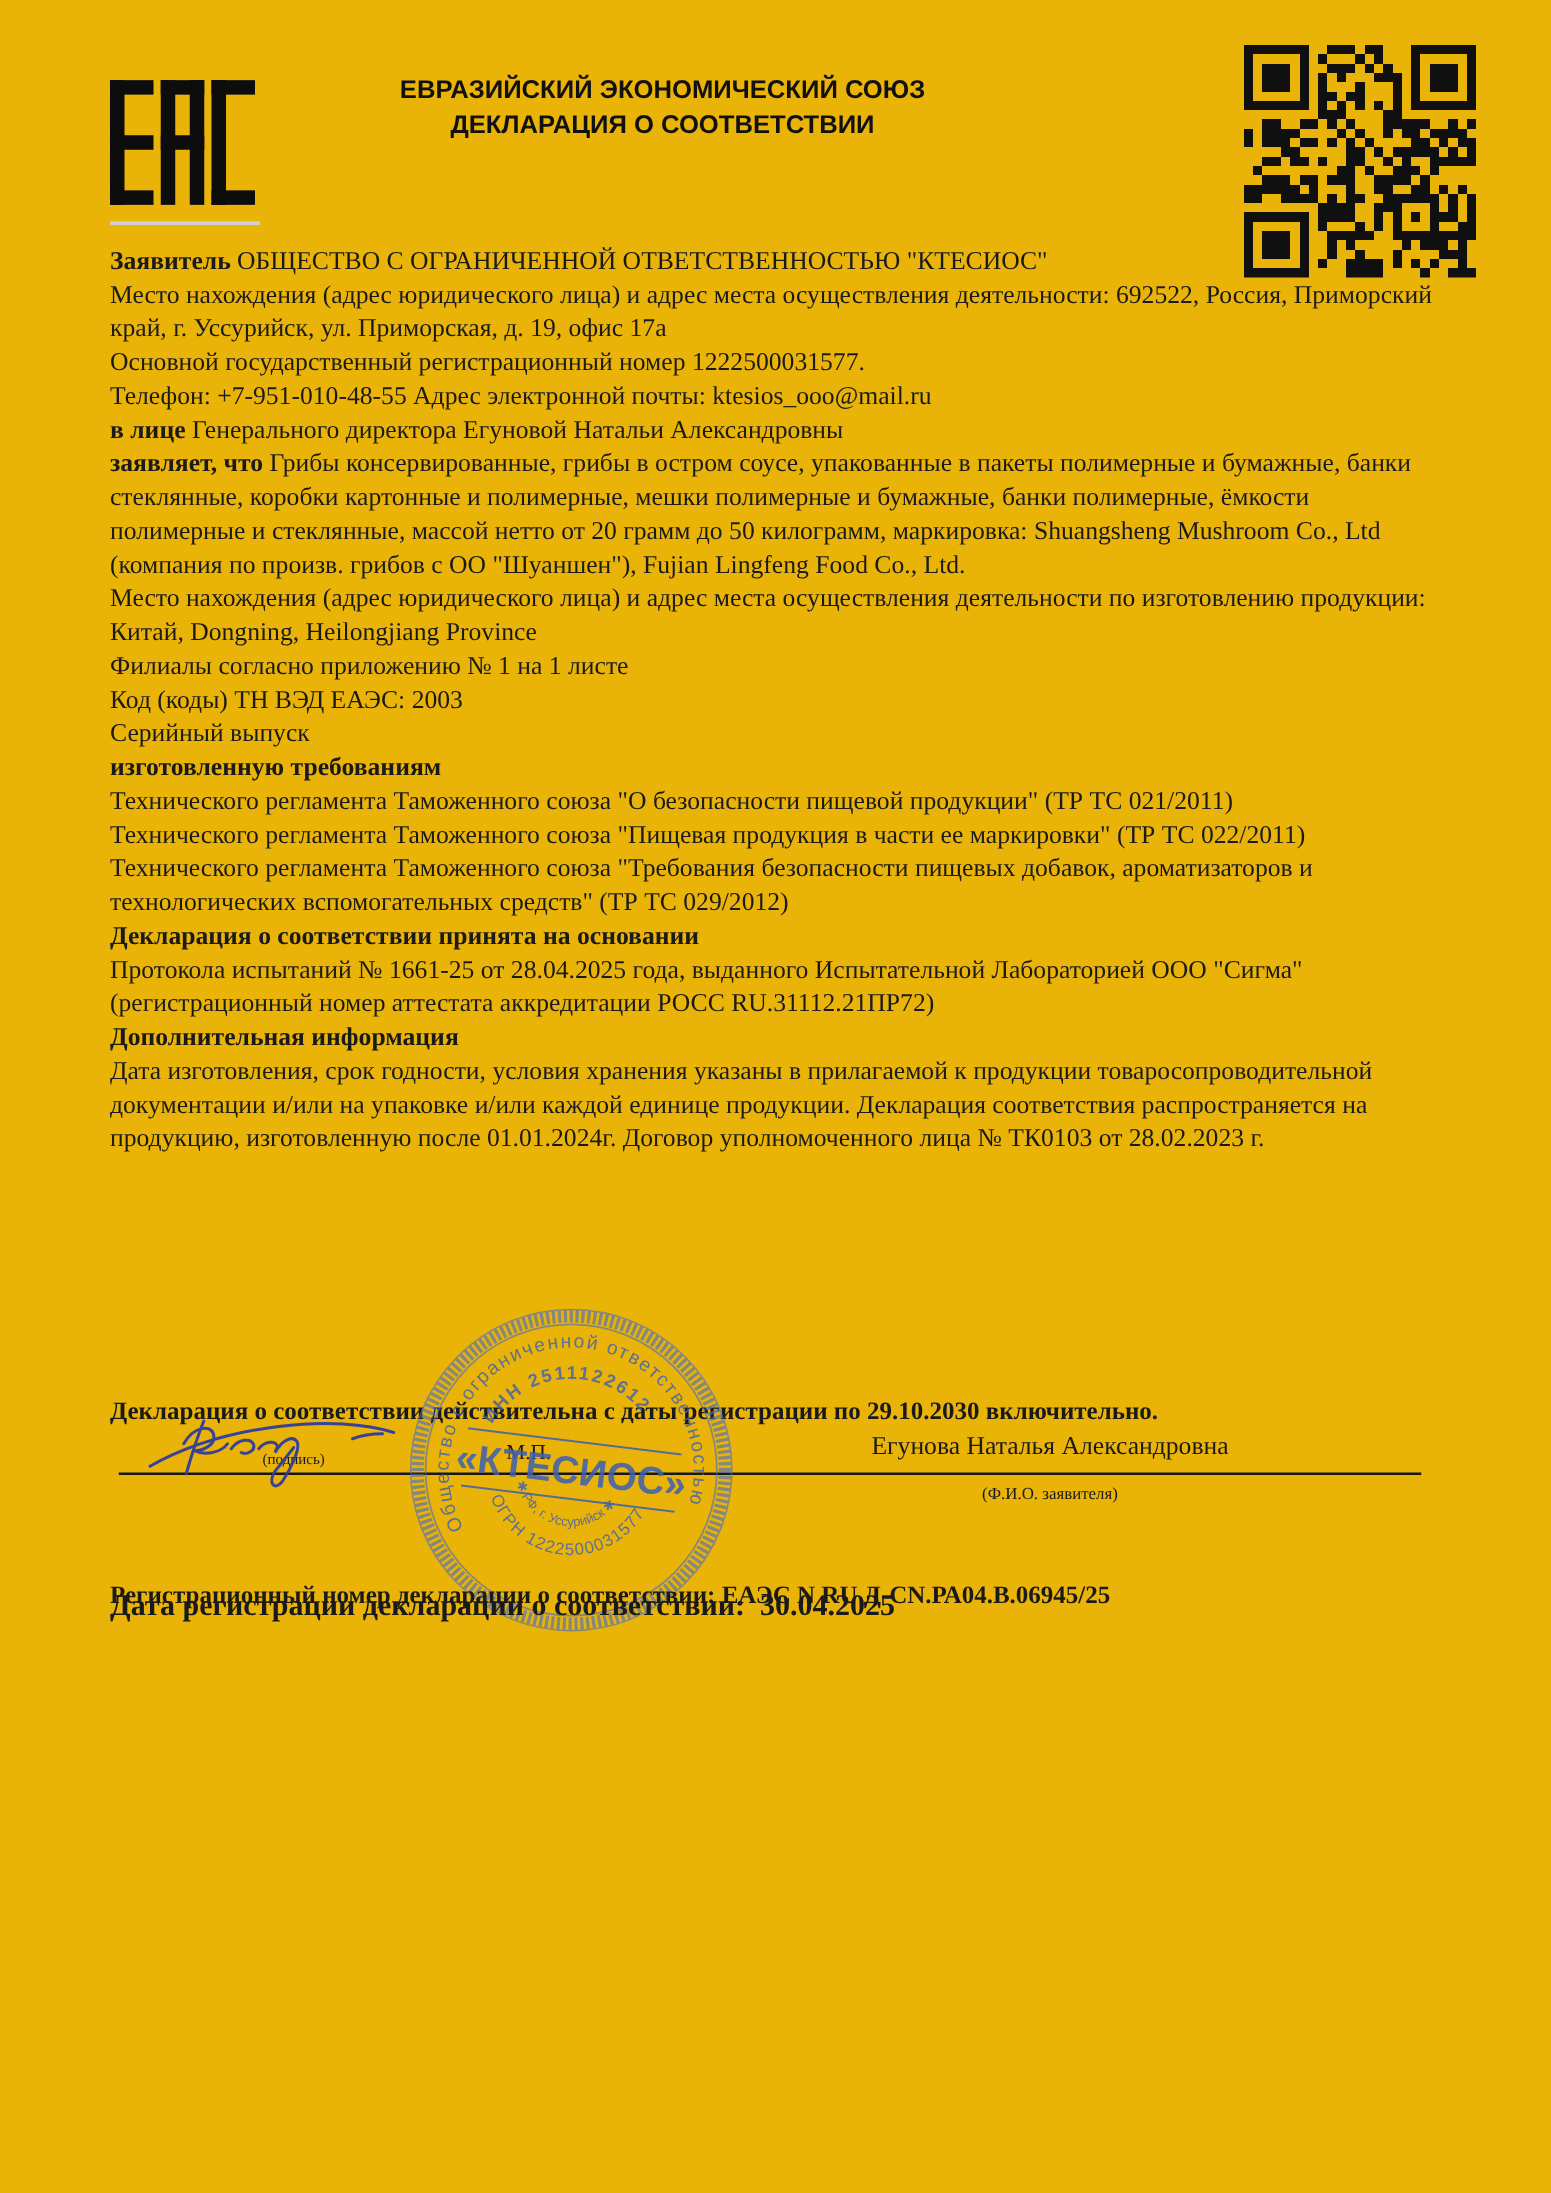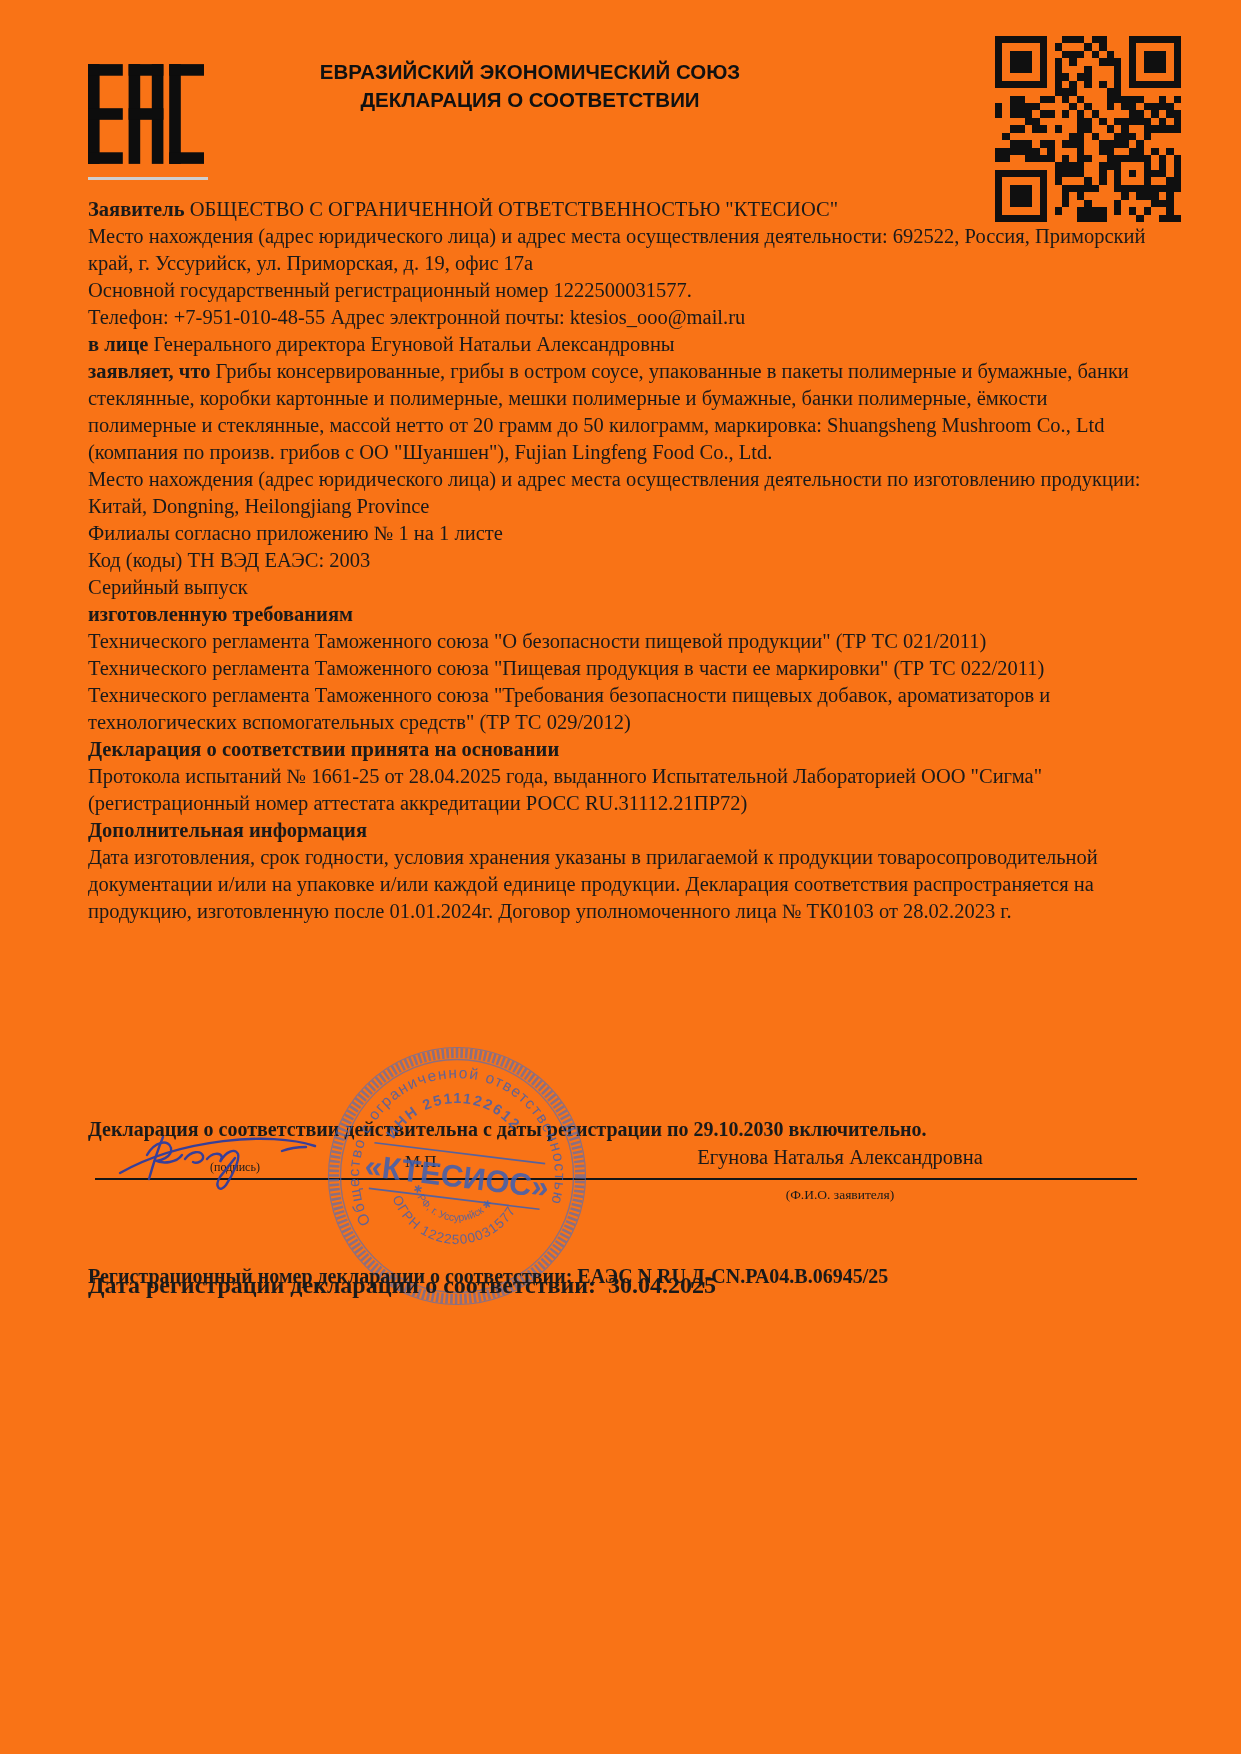--- a/index.html
+++ b/index.html
@@ -1,16 +1,16 @@
 <!DOCTYPE html>
 <html lang="ru"><head>
 <meta charset="utf-8">
 <style>
   html,body{margin:0;padding:0;background:#ffffff;}
-  .page{position:relative;width:1241px;height:1754px;background:#f97316;overflow:hidden;
+  .page{position:relative;width:1241px;height:1754px;background:#eab308;overflow:hidden;
         font-family:"Liberation Serif",serif;color:#1a1a1a;}
 
   
   .eac-logo{position:absolute;left:88px;top:64px;width:116px;height:100px;}
   .logo-underline{position:absolute;left:88px;top:177px;width:120px;height:3px;background:#cfcfcf;}
   .title-block{position:absolute;left:250px;top:58px;width:560px;text-align:center;
                font-family:"Liberation Sans",sans-serif;font-weight:bold;font-size:20.5px;
                line-height:28px;color:#111;}
   .qr{position:absolute;left:995px;top:36px;width:186px;height:186px;}
 

